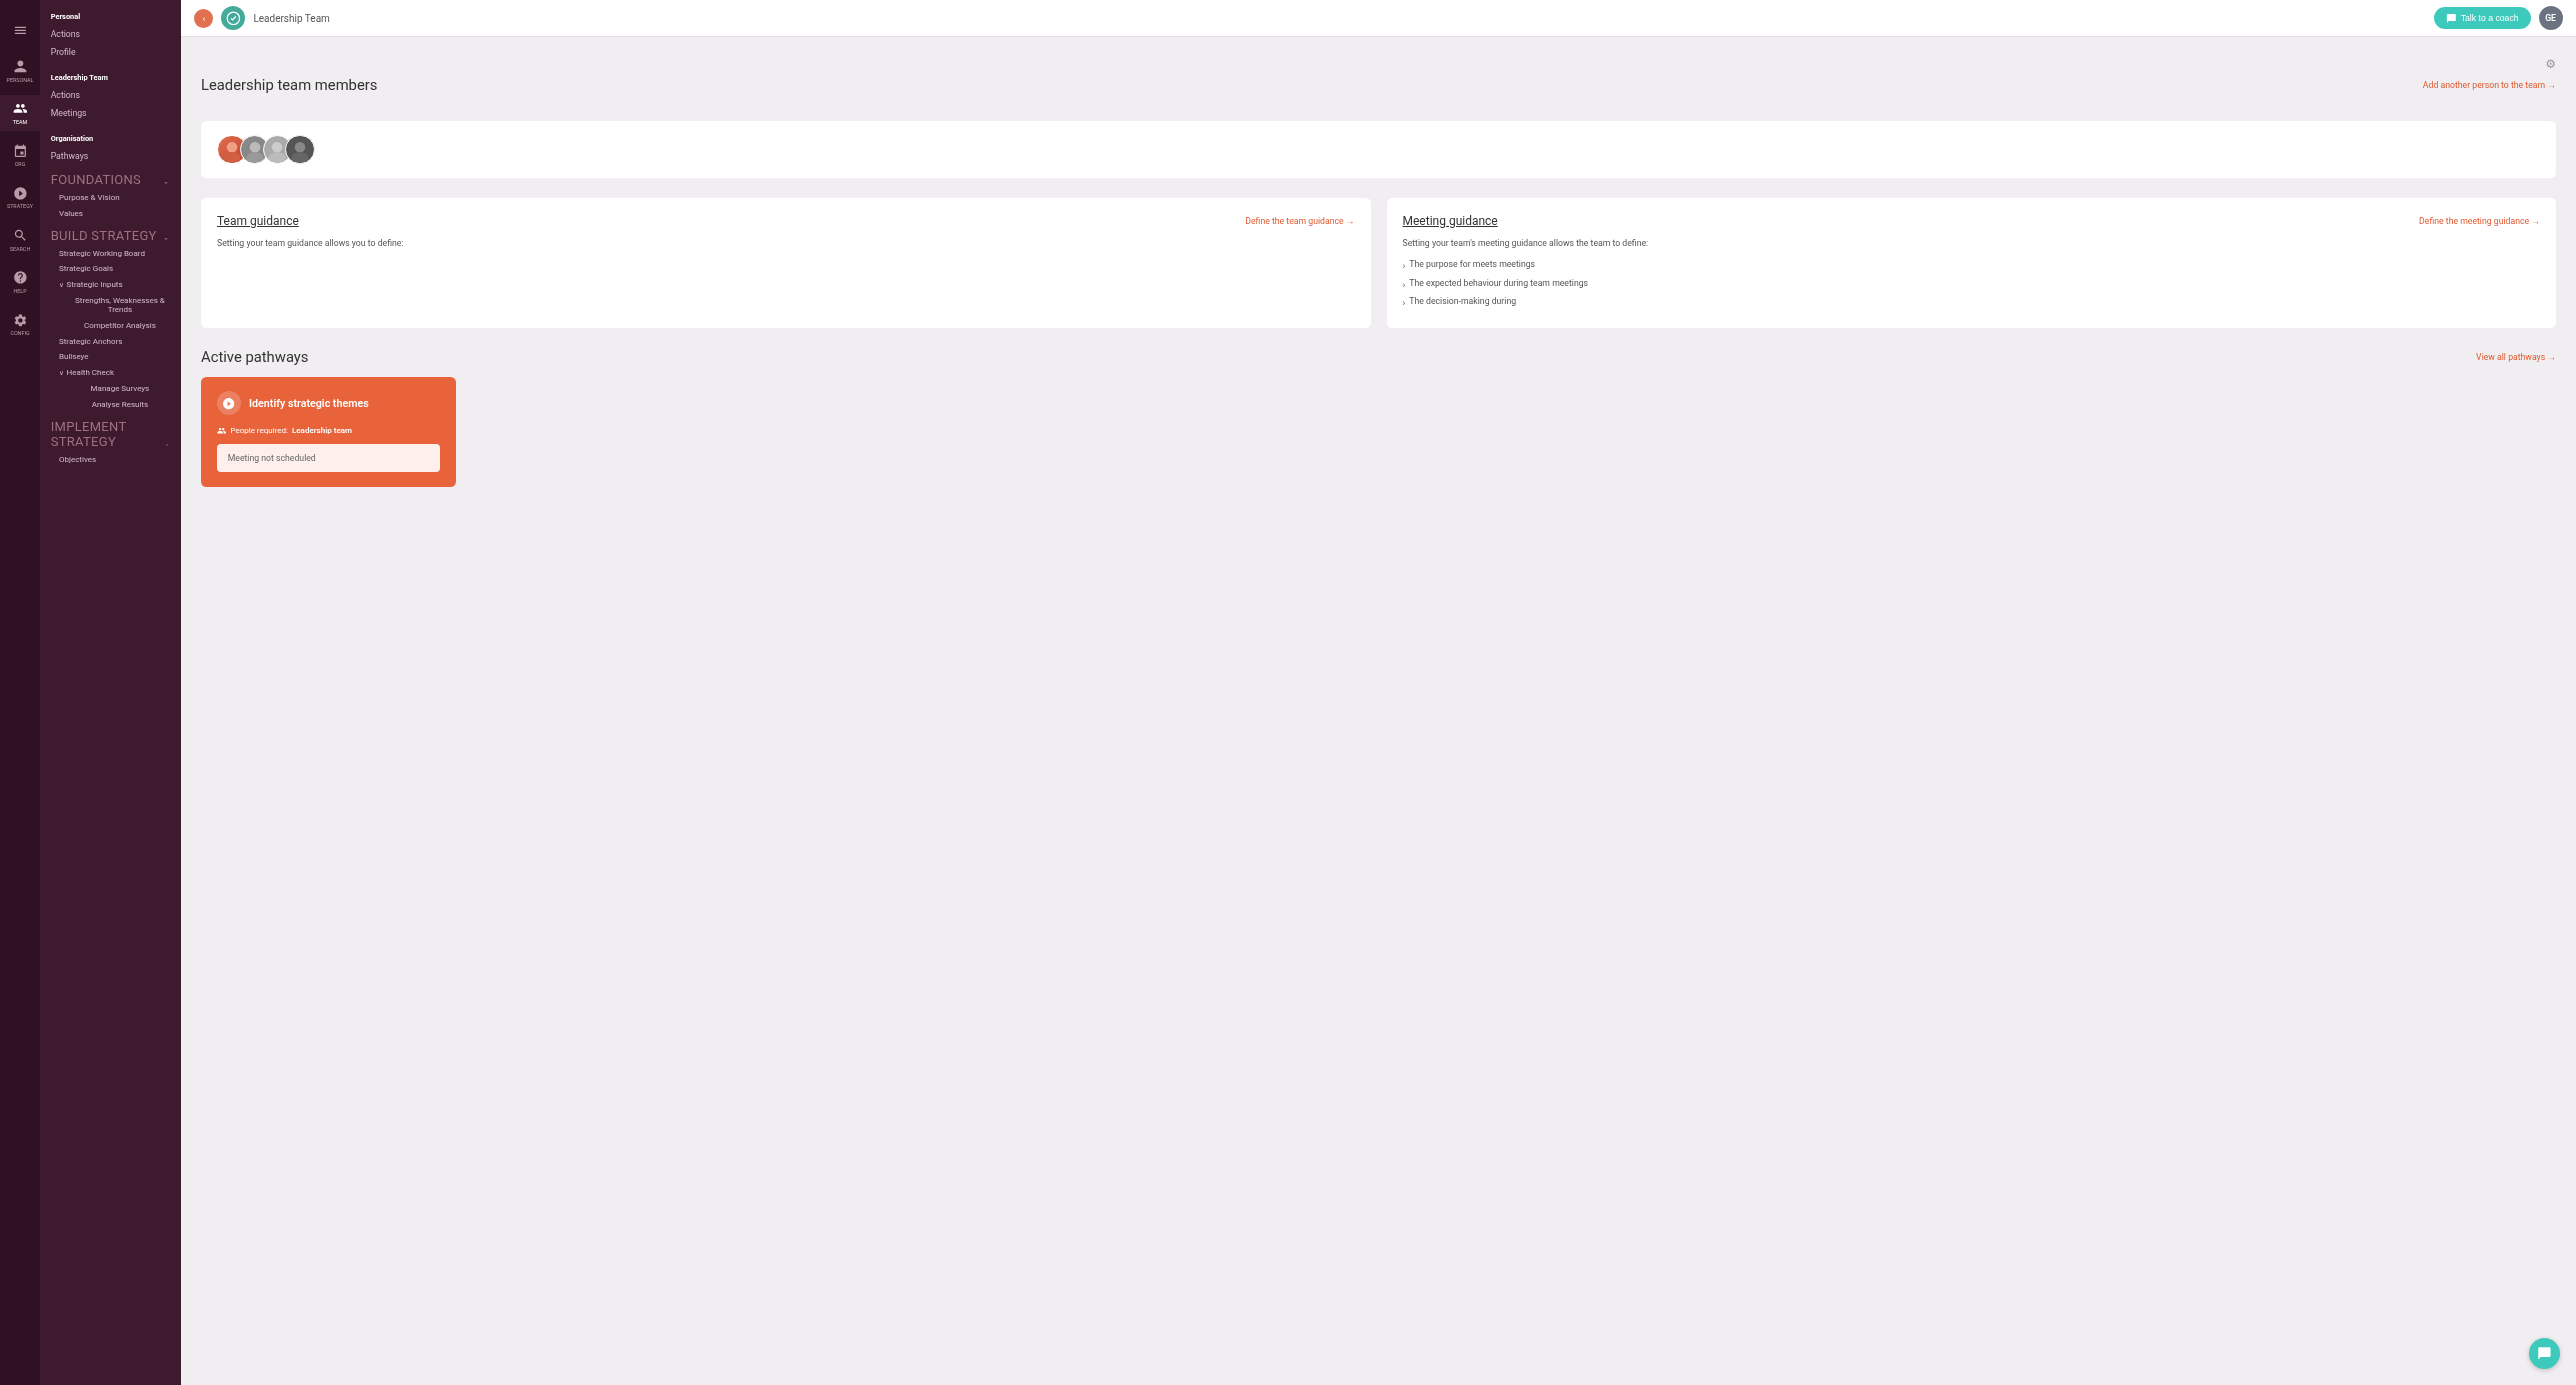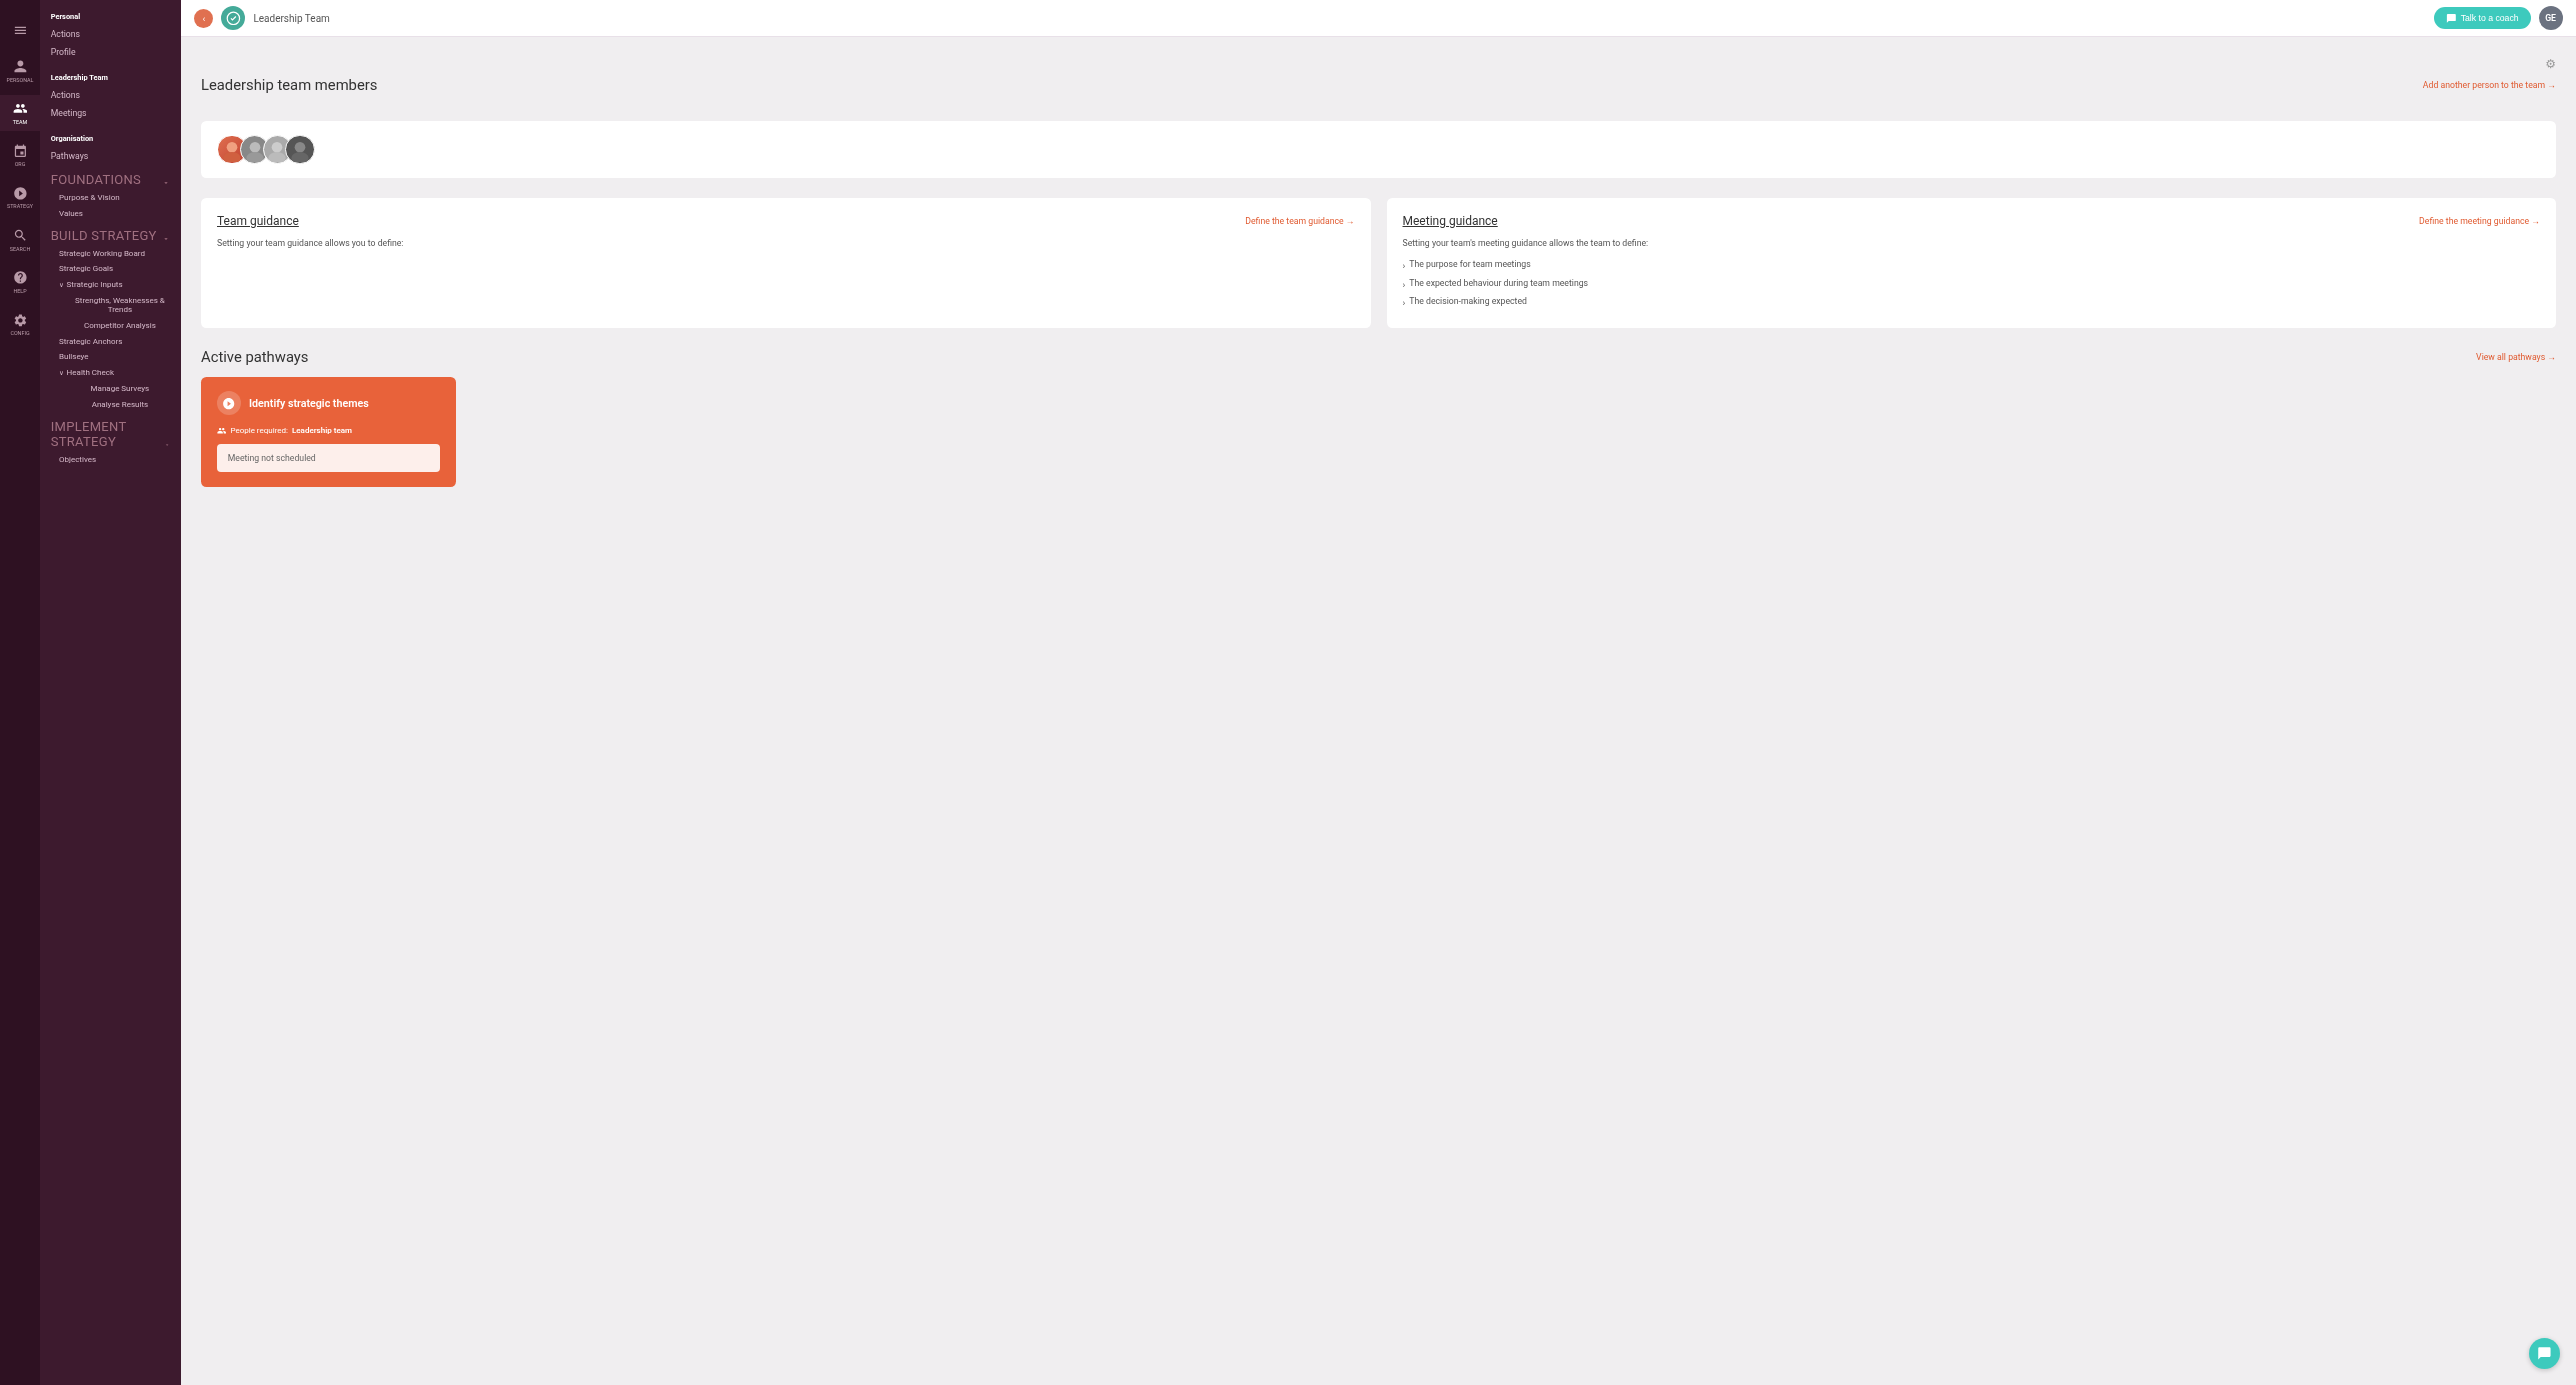--- a/index.html
+++ b/index.html
@@ -501,23 +501,23 @@
         <p class="guidance-intro">Setting your team guidance allows you to define:</p>
       </div>
 
       <div class="guidance-card">
         <div class="guidance-card-header">
           <h3 class="guidance-card-title">Meeting guidance</h3>
           <a class="section-link">Define the meeting guidance →</a>
         </div>
         <p class="guidance-intro">Setting your team's meeting guidance allows the team to define:</p>
         <div>
-          <div class="guidance-list-item">The purpose for team meetings</div>
+          <div class="guidance-list-item">The purpose for meets meetings</div>
           <div class="guidance-list-item">The expected behaviour during team meetings</div>
-          <div class="guidance-list-item">The decision-making expected</div>
+          <div class="guidance-list-item">The decision-making during</div>
         </div>
       </div>
     </div>
 
     <div class="pathways-section-header">
       <h2 class="section-title">Active pathways</h2>
       <a class="section-link">View all pathways →</a>
     </div>
 
     <div class="pathway-card">

